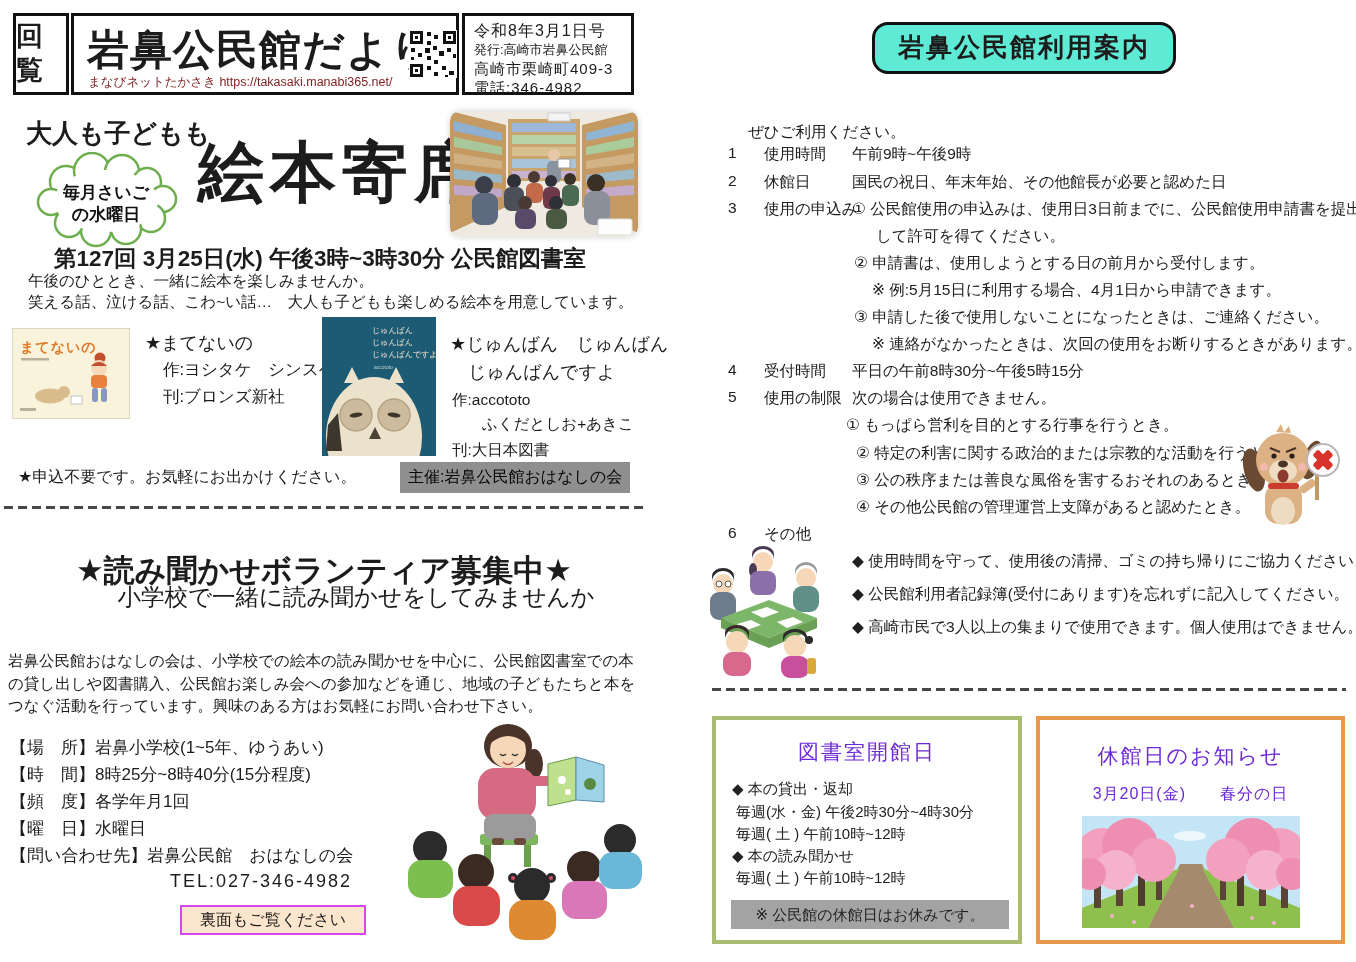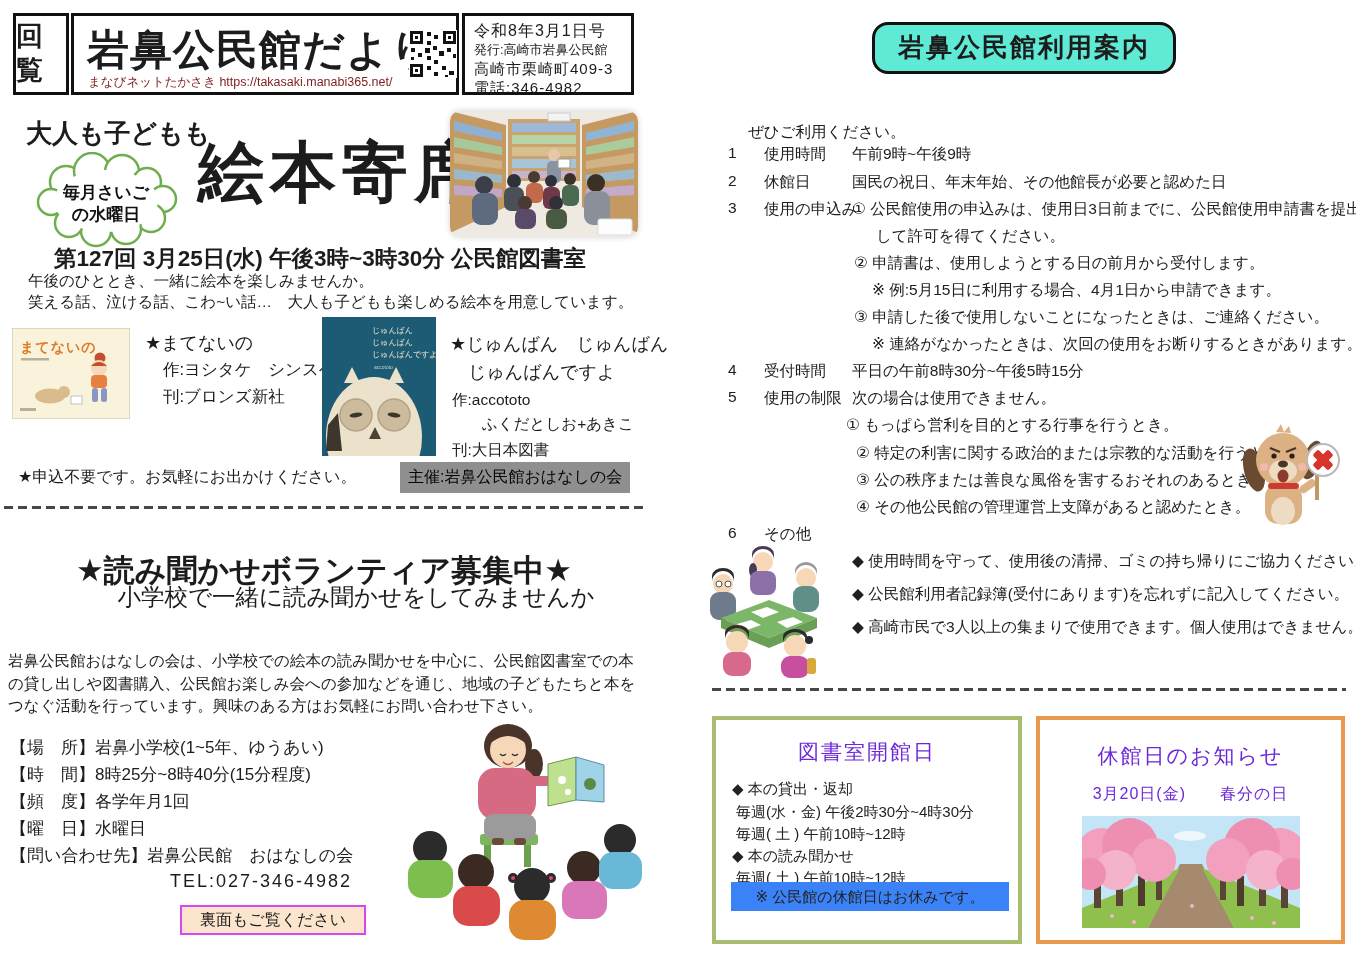--- a/index.html
+++ b/index.html
@@ -27,21 +27,21 @@
   .backbox{position:absolute;left:180px;top:905px;width:186px;height:30px;background:#fbe5cc;
            border:2px solid #d946ef;box-sizing:border-box;text-align:center;line-height:26px;font-size:16px;}
   .guide-titlebox{position:absolute;left:872px;top:22px;width:304px;height:52px;border:3.5px solid #111;
                   border-radius:16px;box-sizing:border-box;text-align:center;line-height:45px;
                   font-size:26px;font-weight:bold;letter-spacing:2px;background:#5eead4;}
   .gbox{position:absolute;box-sizing:border-box;background:#fff;}
   .lib{left:712px;top:716px;width:310px;height:228px;border:4px solid #a9bd70;}
   .cls{left:1036px;top:716px;width:309px;height:228px;border:4px solid #e9994d;}
   .boxtitle{position:absolute;left:0;width:100%;text-align:center;font-size:21px;letter-spacing:2px;color:#6d28d9;}
   .libline{position:absolute;font-size:15px;color:#222;}
-  .lavnote{position:absolute;left:15px;top:162px;width:278px;height:29px;background:#3b82f6;
+  .lavnote{position:absolute;left:15px;top:180px;width:278px;height:29px;background:#a3a3a3;
            text-align:center;line-height:29px;font-size:15px;color:#222;}
   .covershadow{position:absolute;overflow:hidden;}
   .rtxt{font-size:15.5px;color:#202020;}
   .photo{position:absolute;left:450px;top:111px;width:188px;height:126px;border-radius:10px;overflow:hidden;
          box-shadow:0 0 6px rgba(0,0,0,0.18);}
 </style>
 </head>
 <body>
 
 <div class="page">

